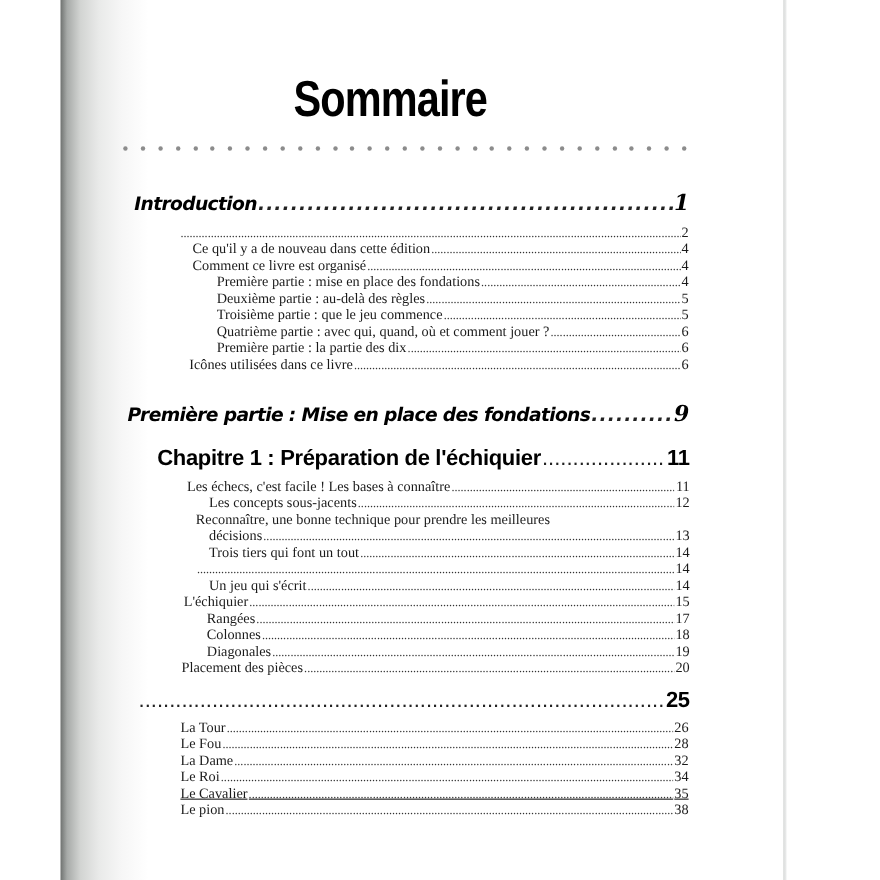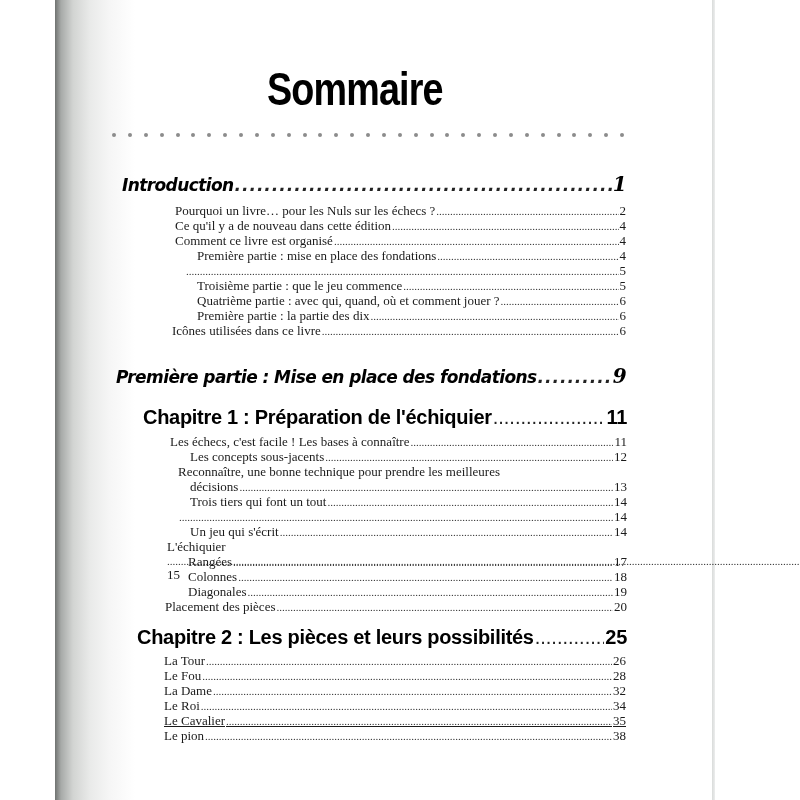--- a/index.html
+++ b/index.html
@@ -103,40 +103,40 @@
   <span></span>
 </div>
 
 <div class="row part" style="left:110px; top:172px; width:516px;">
   <span class="lbl">Introduction</span>
   <span class="lead"></span>
   <span class="pg">1</span>
 </div>
 
 <div class="row entry" style="left:163px; top:203px; width:463px;">
-  <span class="lbl">Pourquoi un livre… pour les Nuls sur les échecs ?</span>
     <span class="lead"></span>
     <span class="pg">2</span>
 </div>
 <div class="row entry" style="left:163px; top:218px; width:463px;">
   <span class="lbl">Ce qu'il y a de nouveau dans cette édition</span>
     <span class="lead"></span>
     <span class="pg">4</span>
 </div>
 <div class="row entry" style="left:163px; top:233px; width:463px;">
   <span class="lbl">Comment ce livre est organisé</span>
     <span class="lead"></span>
     <span class="pg">4</span>
 </div>
 <div class="row entry" style="left:185px; top:248px; width:441px;">
   <span class="lbl">Première partie : mise en place des fondations</span>
     <span class="lead"></span>
     <span class="pg">4</span>
 </div>
 <div class="row entry" style="left:185px; top:263px; width:441px;">
+  <span class="lbl">Deuxième partie : au-delà des règles</span>
     <span class="lead"></span>
     <span class="pg">5</span>
 </div>
 <div class="row entry" style="left:185px; top:278px; width:441px;">
   <span class="lbl">Troisième partie : que le jeu commence</span>
     <span class="lead"></span>
     <span class="pg">5</span>
 </div>
 <div class="row entry" style="left:185px; top:293px; width:441px;">
   <span class="lbl">Quatrième partie : avec qui, quand, où et comment jouer ?</span>
@@ -189,21 +189,21 @@
 </div>
 <div class="row entry" style="left:178px; top:509px; width:449px;">
     <span class="lead"></span>
     <span class="pg">14</span>
 </div>
 <div class="row entry" style="left:178px; top:524px; width:449px;">
   <span class="lbl">Un jeu qui s'écrit</span>
     <span class="lead"></span>
     <span class="pg">14</span>
 </div>
-<div class="row entry" style="left:155px; top:539px; width:472px;flex-direction:column;">
+<div class="row entry" style="left:155px; top:539px; width:472px;">
   <span class="lbl">L'échiquier</span>
     <span class="lead"></span>
     <span class="pg">15</span>
 </div>
 <div class="row entry" style="left:176px; top:554px; width:451px;">
   <span class="lbl">Rangées</span>
     <span class="lead"></span>
     <span class="pg">17</span>
 </div>
 <div class="row entry" style="left:176px; top:569px; width:451px;">
@@ -216,21 +216,20 @@
     <span class="lead"></span>
     <span class="pg">19</span>
 </div>
 <div class="row entry" style="left:153px; top:599px; width:474px;">
   <span class="lbl">Placement des pièces</span>
     <span class="lead"></span>
     <span class="pg">20</span>
 </div>
 
 <div class="row chap" style="left:125px; top:626px; width:502px;">
-  <span class="lbl">Chapitre 2 : Les pièces et leurs possibilités</span>
   <span class="lead"></span>
   <span class="pg">25</span>
 </div>
 
 <div class="row entry" style="left:152px; top:653px; width:474px;">
   <span class="lbl">La Tour</span>
     <span class="lead"></span>
     <span class="pg">26</span>
 </div>
 <div class="row entry" style="left:152px; top:668px; width:474px;">

